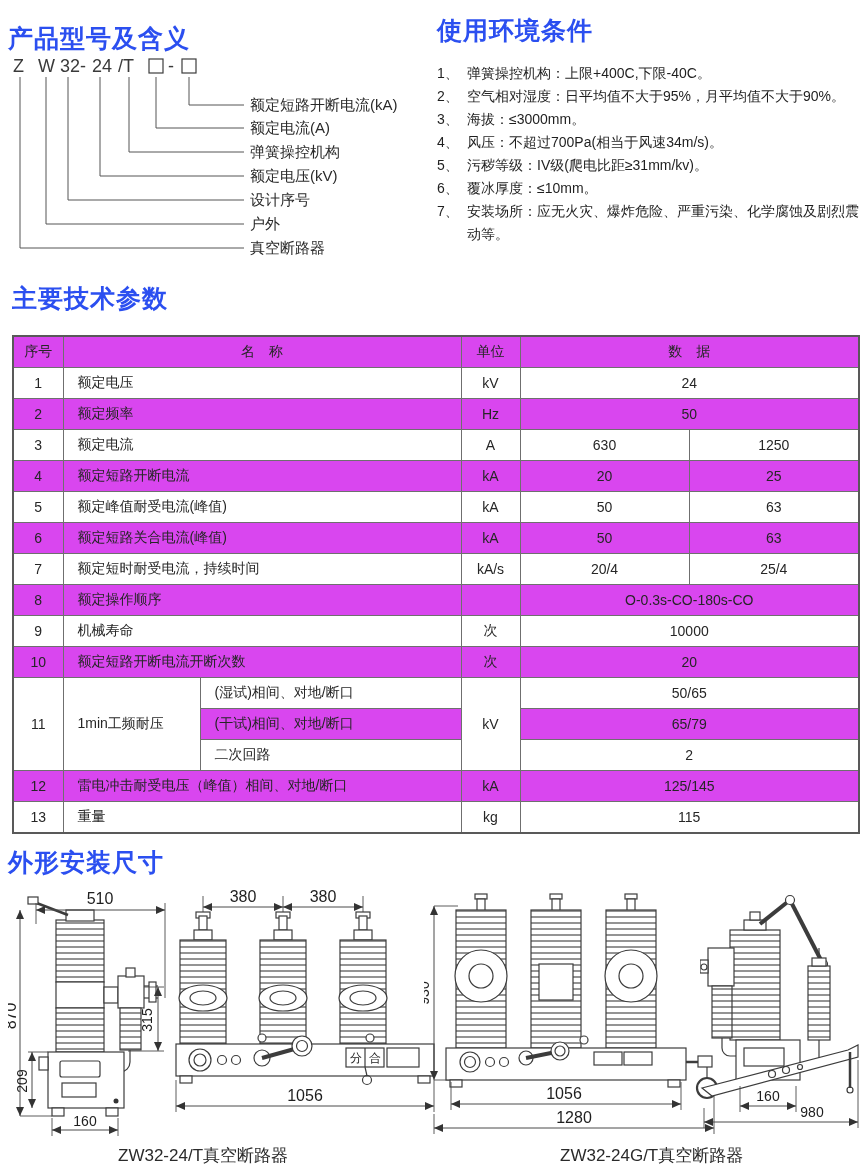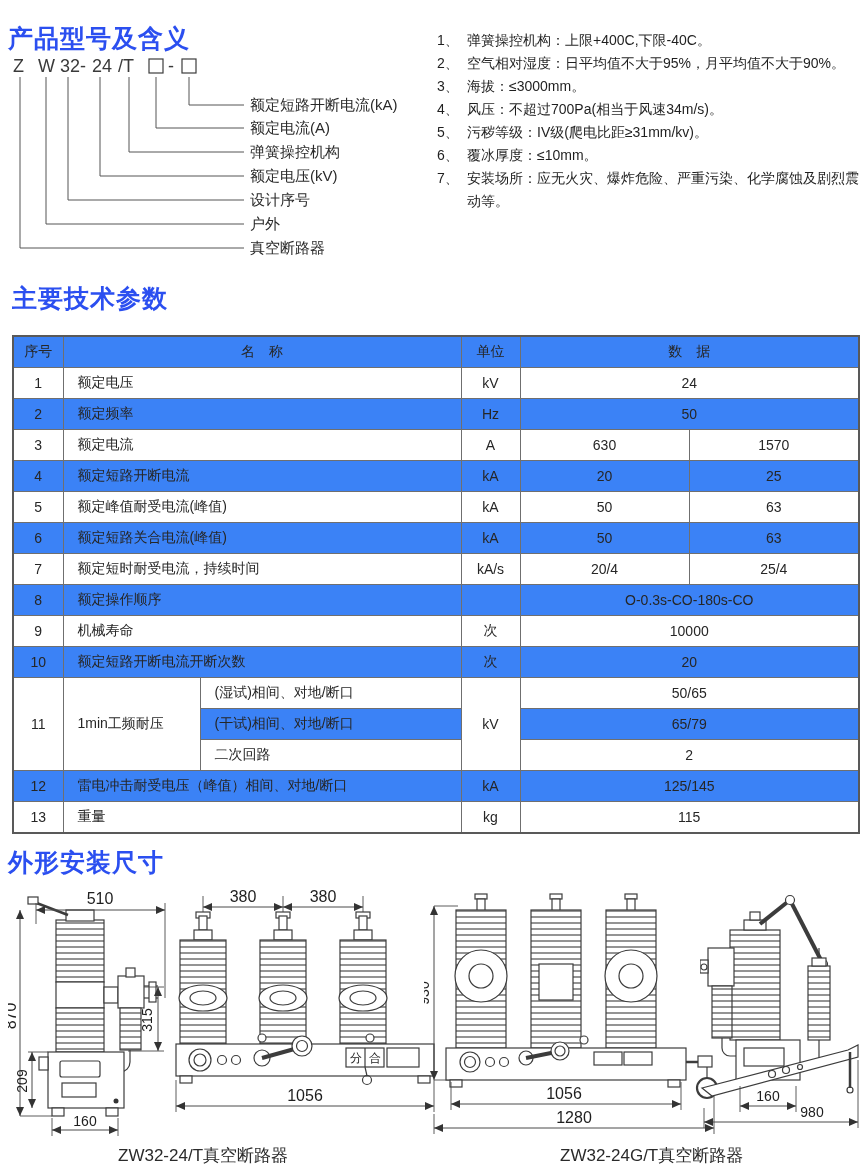--- a/index.html
+++ b/index.html
@@ -17,21 +17,21 @@
   .env-item .num{flex:0 0 30px;}
   .env-item .txt{flex:1;}
   
   #params-sec{position:absolute;left:12px;top:282px;width:846px;}
   #params-table{border-collapse:collapse;table-layout:fixed;width:846px;margin-top:20px;border:2px solid #595959;}
   #params-table td{
     border:1px solid #6f6f6f;height:30px;text-align:center;
     font-size:14px;color:#262626;padding:0;overflow:hidden;white-space:nowrap;
   }
   #params-table td.nm{text-align:left;padding-left:14px;margin-left:38px;}
-  #params-table tr.alt td{background:#3b82f6;}
+  #params-table tr.alt td{background:#d946ef;}
   
   #dims-title{position:absolute;left:8px;top:846px;}
   .drw{position:absolute;top:890px;}
   #drawA{left:8px;}  #drawB{left:170px;}  #drawC{left:424px;}  #drawD{left:700px;}
   .caption{position:absolute;top:1144px;width:240px;text-align:left;font-size:17px;color:#2a2a2a;}
   #cap-t{left:118px;} #cap-g{left:560px;}
   svg text{font-family:"Liberation Sans","DejaVu Sans",sans-serif;}
   .dt{font-size:16px;fill:#1e1e1e;}
   .dts{font-size:14px;fill:#1e1e1e;}
   .code{font-size:18px;fill:#3a3a3a;}
@@ -94,20 +94,21 @@
     <text x="242" y="78" class="mlabel">额定电流(A)</text>
     <text x="242" y="102" class="mlabel">弹簧操控机构</text>
     <text x="242" y="126" class="mlabel">额定电压(kV)</text>
     <text x="242" y="150" class="mlabel">设计序号</text>
     <text x="242" y="174" class="mlabel">户外</text>
     <text x="242" y="198" class="mlabel">真空断路器</text>
   </svg>
 </div>
 
 <div id="env-sec">
+  <div class="sec-title">使用环境条件</div>
   <div class="env-list">
     <div class="env-item">
         <span class="num">1、</span>
         <span class="txt">弹簧操控机构：上限+400C,下限-40C。</span>
       </div>
     <div class="env-item">
         <span class="num">2、</span>
         <span class="txt">空气相对湿度：日平均值不大于95%，月平均值不大于90%。</span>
       </div>
     <div class="env-item">
@@ -161,21 +162,21 @@
       <td>2</td>
       <td colspan="2" class="nm">额定频率</td>
       <td>Hz</td>
       <td colspan="2">50</td>
     </tr>
     <tr>
       <td>3</td>
       <td colspan="2" class="nm">额定电流</td>
       <td>A</td>
       <td>630</td>
-      <td>1570</td>
+      <td>1250</td>
     </tr>
     <tr class="alt">
       <td>4</td>
       <td colspan="2" class="nm">额定短路开断电流</td>
       <td>kA</td>
       <td>20</td>
       <td>25</td>
     </tr>
     <tr>
       <td>5</td>

